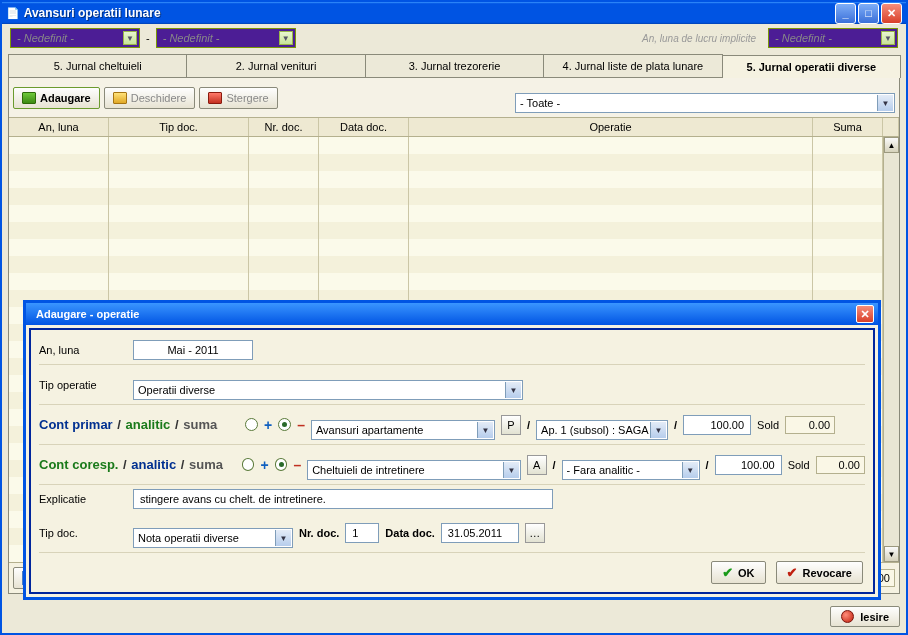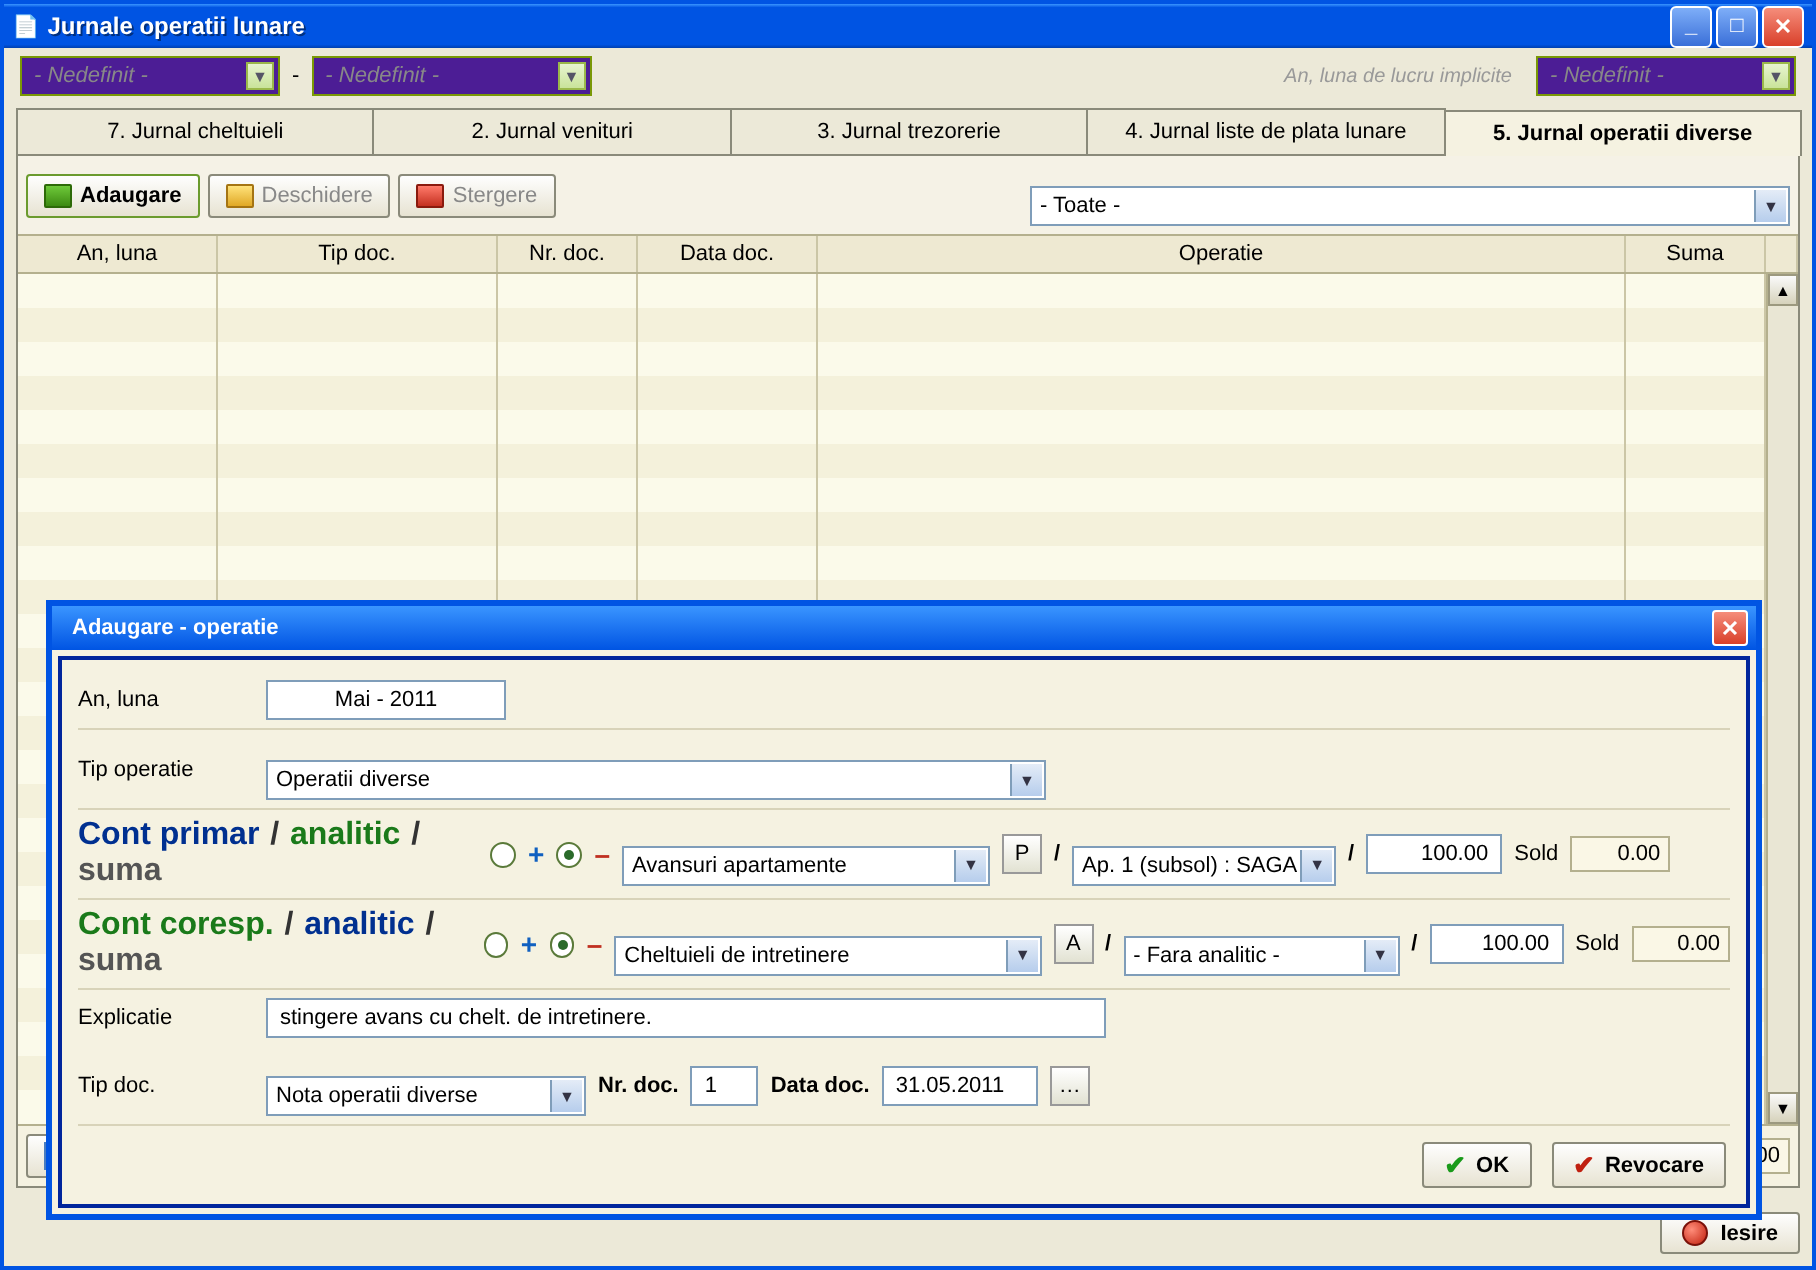--- a/index.html
+++ b/index.html
@@ -96,31 +96,31 @@
   .pm { font-weight:bold; font-size:14px; }
   .pm.plus{color:#1060c0;} .pm.minus{color:#c03020;}
   .mini-btn { width:20px;height:20px;border:1px solid #999;background:linear-gradient(#fff,#e2e2d2);display:flex;align-items:center;justify-content:center;cursor:pointer; }
   .val-box { width:68px; text-align:right; }
   .sold-box { width:50px; text-align:right; border:1px solid #b4b08e; background:#faf7e6; padding:2px 4px; }
   .seg-slash { font-weight:bold; }
   .dlg-btn-row { display:flex; justify-content:flex-end; gap:10px; padding:8px 2px 2px; }
   .dlg-btn { border:1px solid #8a8a7a; background:linear-gradient(#fefefe,#e7e3d2); padding:3px 10px; border-radius:2px; display:flex; align-items:center; gap:5px; cursor:pointer; font-weight:bold; }
   .check { color:#1a9a1a; font-size:13px; }
   .xmark { color:#c02010; font-size:13px; }
-  .sub-segment { font-size:16px; }
+  .sub-segment { font-size:13px; }
   .sub-segment .sl { color:#333; font-weight:bold; margin:0 1px; }
   .blue-txt{color:#003090;font-weight:bold;} .green-txt{color:#1a7a1a;font-weight:bold;}
 </style>
 </head>
 <body>
 
 <div class="window">
   <div class="titlebar">
     <span>📄</span>
-    <span class="title">Jurnale operatii lunare</span>
+    <span class="title">Avansuri operatii lunare</span>
     <div class="win-btn win-min">_</div>
     <div class="win-btn win-max">□</div>
     <div class="win-btn win-close">✕</div>
   </div>
 
   <div class="toolbar-row">
     <div class="combo combo-s">
         <span>- Nedefinit -</span>
         <span class="arr">▼</span>
       </div>
@@ -130,21 +130,21 @@
         <span class="arr">▼</span>
       </div>
     <span class="status-note">An, luna de lucru implicite</span>
     <div class="combo combo-s">
         <span>- Nedefinit -</span>
         <span class="arr">▼</span>
       </div>
   </div>
 
   <div class="tabs">
-    <div class="tab"><span>7. Jurnal cheltuieli</span></div>
+    <div class="tab"><span>5. Jurnal cheltuieli</span></div>
     <div class="tab"><span>2. Jurnal venituri</span></div>
     <div class="tab"><span>3. Jurnal trezorerie</span></div>
     <div class="tab"><span>4. Jurnal liste de plata lunare</span></div>
     <div class="tab active"><span>5. Jurnal operatii diverse</span></div>
   </div>
 
   <div class="tab-host" style="position:relative;">
     <div class="action-row">
       <div class="btn green">
           <span class="icon-folder g"></span>

